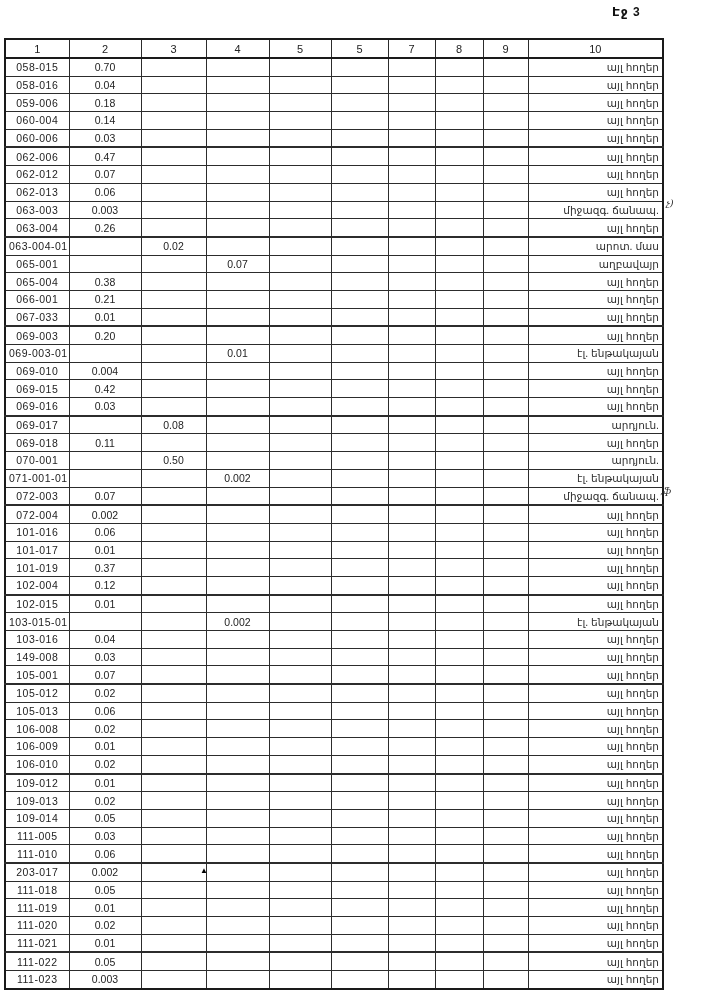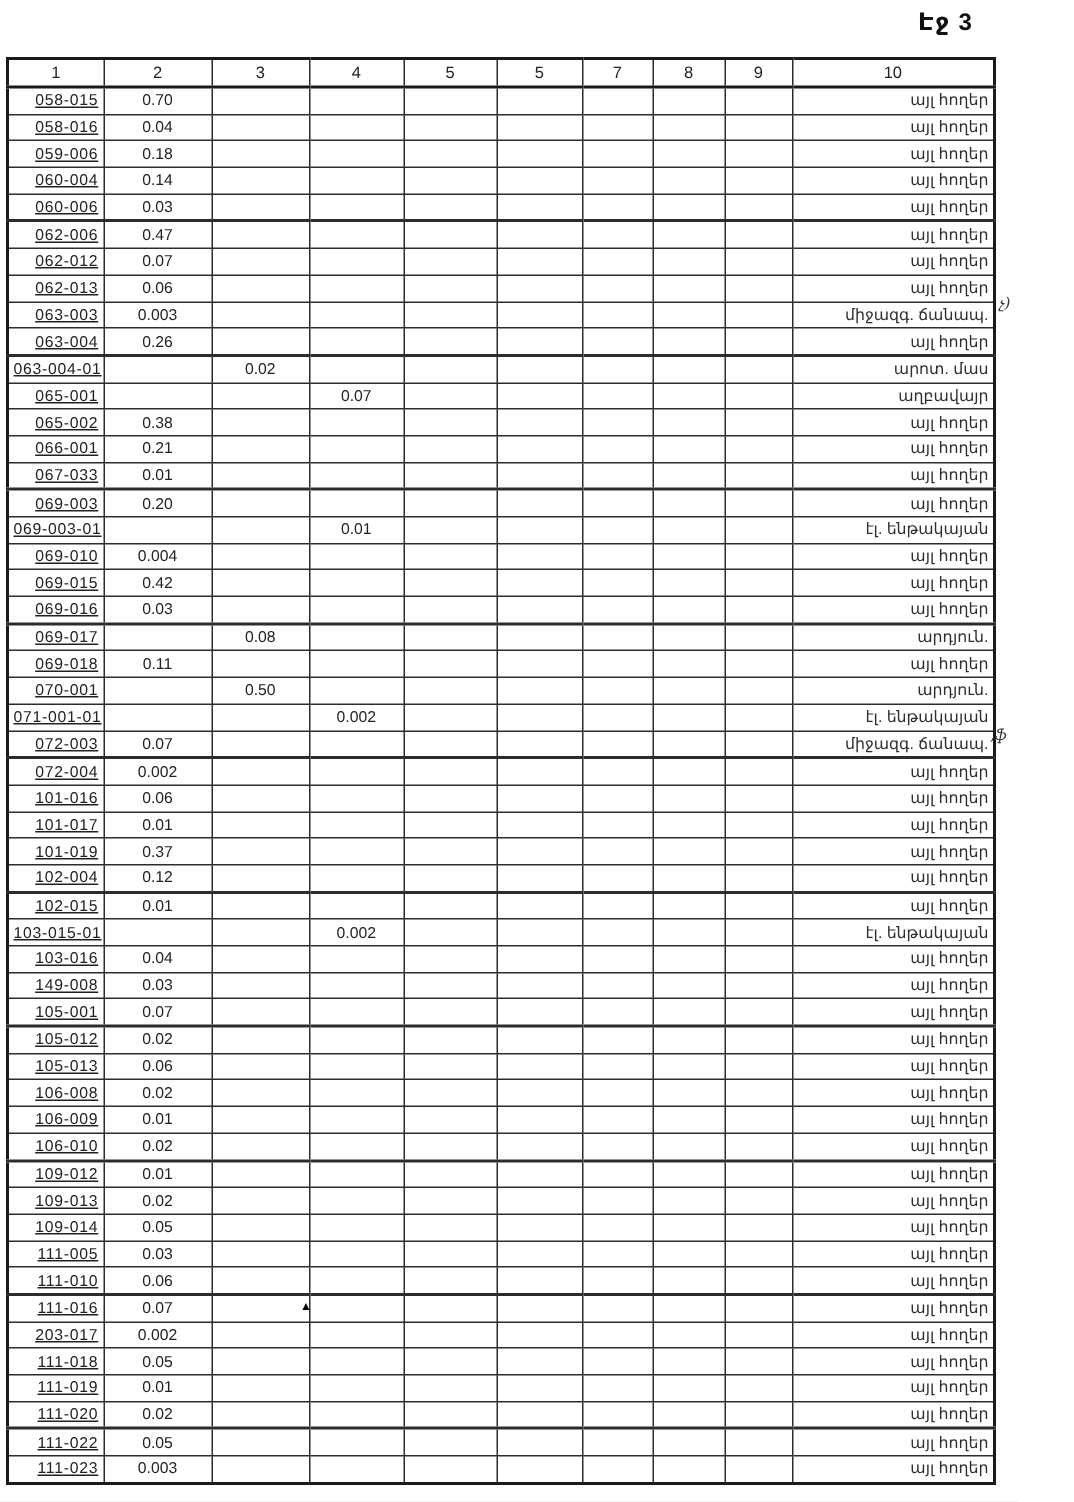--- a/index.html
+++ b/index.html
@@ -13,21 +13,21 @@
     height: 1001px;
     background: #ffffff;
     font-family: "Liberation Sans", "DejaVu Sans", sans-serif;
     color: #1a1a1a;
     overflow: hidden;
   }
   .page-label {
     position: absolute;
     top: 5px;
     left: 612px;
-    font-size: 16px;
+    font-size: 12px;
     font-weight: bold;
     letter-spacing: 1px;
     color: #111;
   }
   table.doc-table {
     position: absolute;
     top: 38px;
     left: 4px;
     width: 658px;
     border-collapse: collapse;
@@ -46,21 +46,21 @@
     font-weight: normal;
   }
   table.doc-table thead th {
     height: 17px;
     text-align: center;
     border-top: 2px solid #1a1a1a;
     border-bottom: 2px solid #1a1a1a;
     font-size: 11px;
   }
   table.doc-table { border: 2px solid #1a1a1a; }
-  td.cell-id   { text-align: right;  letter-spacing: 0.5px; text-decoration: underline; }
+  td.cell-id   { text-align: center;  letter-spacing: 0.5px; }
   td.cell-num  { text-align: center; }
   td.cell-use  { text-align: right; color: #2e2e2e; }
   tbody tr:nth-child(5n) td { border-bottom-width: 2px; } 
   .margin-mark {
     position: absolute;
     font-family: "DejaVu Serif", serif;
     font-style: italic;
     font-size: 10px;
     color: #333;
   }
@@ -247,21 +247,21 @@
           <td class="cell-num"></td>
           <td class="cell-num">0.07</td>
           <td class="cell-num"></td>
           <td class="cell-num"></td>
           <td class="cell-num"></td>
           <td class="cell-num"></td>
           <td class="cell-num"></td>
           <td class="cell-use">աղբավայր</td>
         </tr>
         <tr>
-          <td class="cell-id">065-002</td>
+          <td class="cell-id">065-004</td>
           <td class="cell-num">0.38</td>
           <td class="cell-num"></td>
           <td class="cell-num"></td>
           <td class="cell-num"></td>
           <td class="cell-num"></td>
           <td class="cell-num"></td>
           <td class="cell-num"></td>
           <td class="cell-num"></td>
           <td class="cell-use">այլ հողեր</td>
         </tr>
@@ -643,32 +643,20 @@
           <td class="cell-num"></td>
           <td class="cell-num"></td>
           <td class="cell-num"></td>
           <td class="cell-num"></td>
           <td class="cell-num"></td>
           <td class="cell-num"></td>
           <td class="cell-num"></td>
           <td class="cell-use">այլ հողեր</td>
         </tr>
         <tr>
-          <td class="cell-id">111-016</td>
-          <td class="cell-num">0.07</td>
-          <td class="cell-num"></td>
-          <td class="cell-num"></td>
-          <td class="cell-num"></td>
-          <td class="cell-num"></td>
-          <td class="cell-num"></td>
-          <td class="cell-num"></td>
-          <td class="cell-num"></td>
-          <td class="cell-use">այլ հողեր</td>
-        </tr>
-        <tr>
           <td class="cell-id">203-017</td>
           <td class="cell-num">0.002</td>
           <td class="cell-num"></td>
           <td class="cell-num"></td>
           <td class="cell-num"></td>
           <td class="cell-num"></td>
           <td class="cell-num"></td>
           <td class="cell-num"></td>
           <td class="cell-num"></td>
           <td class="cell-use">այլ հողեր</td>
@@ -693,20 +681,32 @@
           <td class="cell-num"></td>
           <td class="cell-num"></td>
           <td class="cell-num"></td>
           <td class="cell-num"></td>
           <td class="cell-num"></td>
           <td class="cell-use">այլ հողեր</td>
         </tr>
         <tr>
           <td class="cell-id">111-020</td>
           <td class="cell-num">0.02</td>
+          <td class="cell-num"></td>
+          <td class="cell-num"></td>
+          <td class="cell-num"></td>
+          <td class="cell-num"></td>
+          <td class="cell-num"></td>
+          <td class="cell-num"></td>
+          <td class="cell-num"></td>
+          <td class="cell-use">այլ հողեր</td>
+        </tr>
+        <tr>
+          <td class="cell-id">111-021</td>
+          <td class="cell-num">0.01</td>
           <td class="cell-num"></td>
           <td class="cell-num"></td>
           <td class="cell-num"></td>
           <td class="cell-num"></td>
           <td class="cell-num"></td>
           <td class="cell-num"></td>
           <td class="cell-num"></td>
           <td class="cell-use">այլ հողեր</td>
         </tr>
         <tr>

